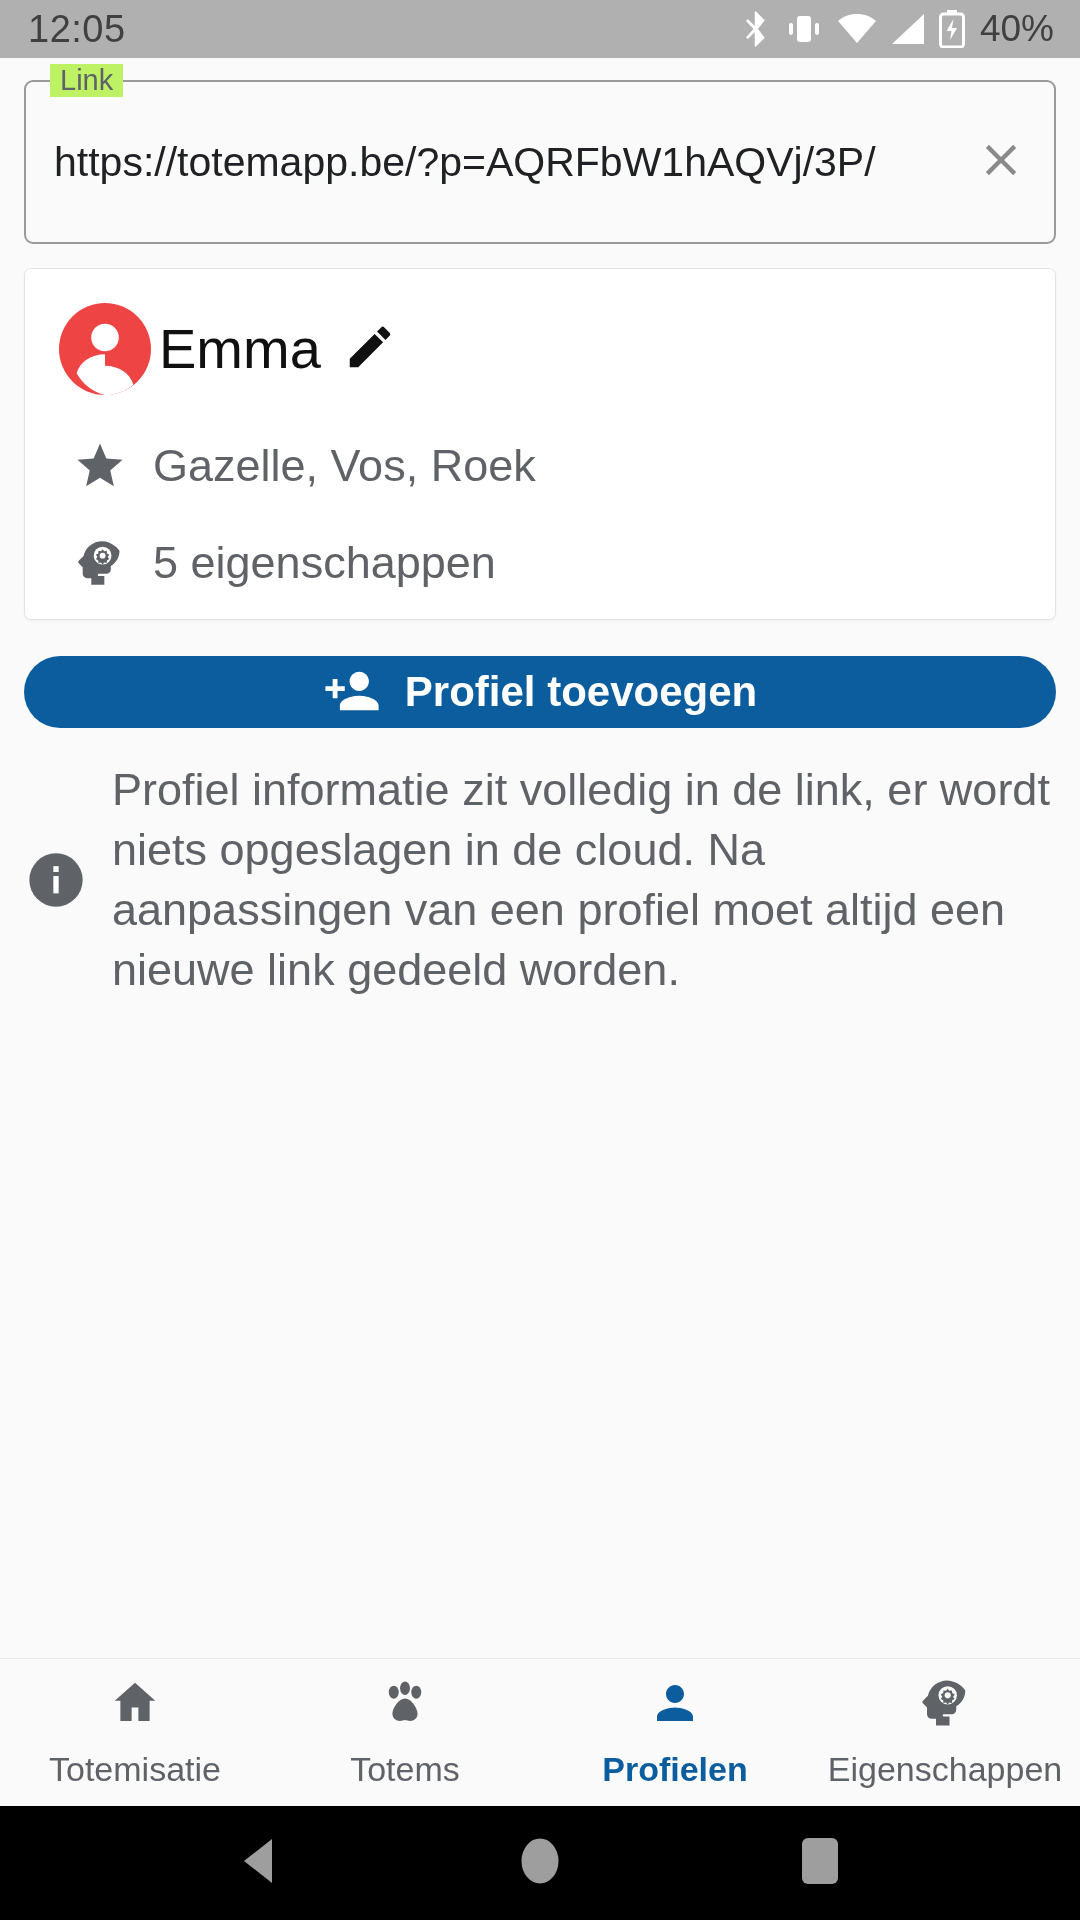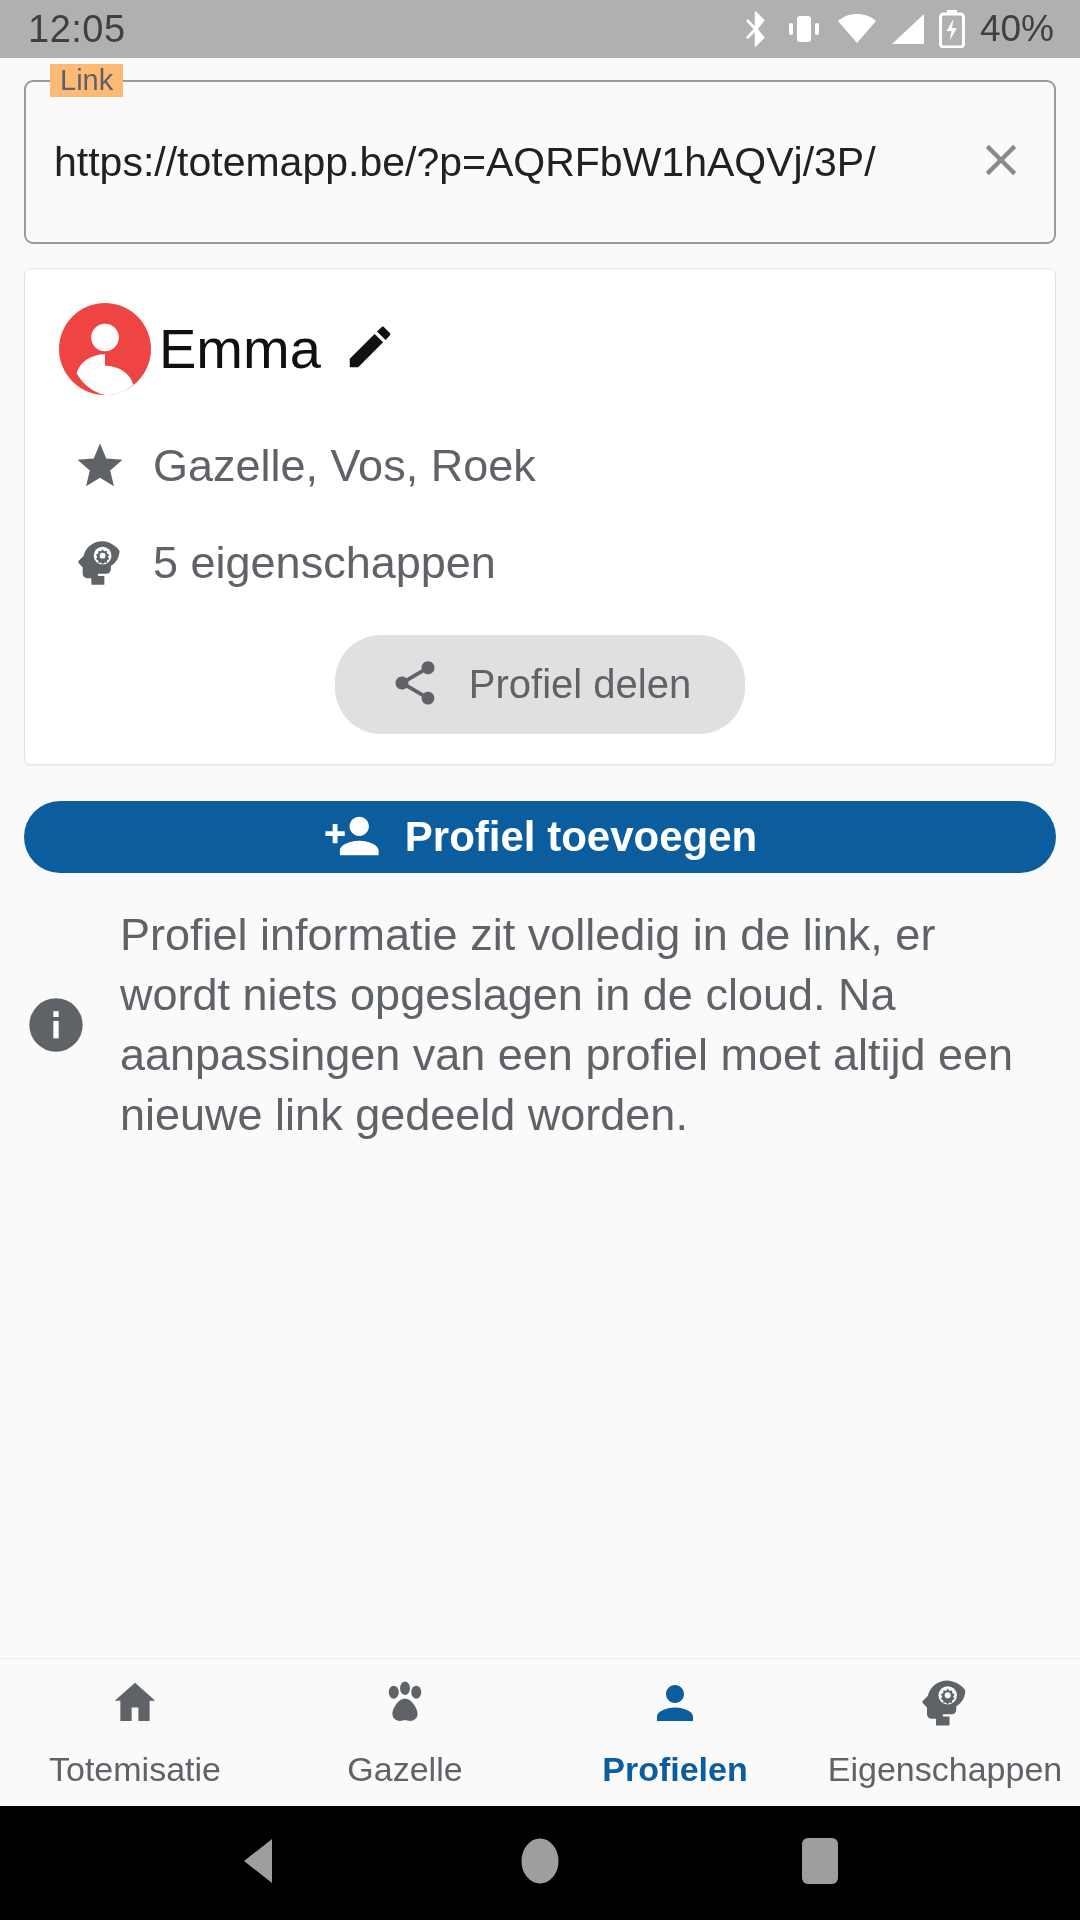--- a/index.html
+++ b/index.html
@@ -34,21 +34,21 @@
 
   
   .link-field-wrap { margin: 22px 24px 0 24px; position: relative; }
   .link-field {
     border: 2px solid #9a9a9a; border-radius: 9px;
     height: 164px; display: flex; align-items: center;
     padding: 0 22px 0 28px; background: #fafafa;
   }
   .link-legend {
     position: absolute; top: -16px; left: 26px;
-    background: #fdba74; padding: 0 10px;
+    background: #bef264; padding: 0 10px;
     font-size: 29px; color: #5f6368;
   }
   .link-value {
     flex: 1 1 auto; font-size: 41px; color: #202124;
     white-space: nowrap; overflow: hidden;
   }
   .clear-btn {
     flex: 0 0 auto; width: 62px; height: 62px;
     display: flex; align-items: center; justify-content: center;
     margin-left: 10px;
@@ -84,21 +84,21 @@
   .add-btn {
     margin: 36px 24px 0 24px;
     background: #0b5d9e; border: none; border-radius: 46px;
     height: 72px;
     display: flex; align-items: center; justify-content: center; gap: 24px;
     cursor: pointer;
   }
   .add-btn .label { font-size: 42px; color: #ffffff; font-weight: bold; }
 
   
-  .note { display: flex; align-items: center; gap: 8px; margin: 32px 28px 0 24px; }
+  .note { display: flex; align-items: center; gap: 0; margin: 32px 28px 0 24px; }
   .note-icon { flex: 0 0 64px; display: flex; align-items: center; justify-content: center; }
   .note-text {
     font-size: 45px; line-height: 1.33; color: #5f6368;
     padding-left: 24px;
   }
 
   .spacer { flex: 1 1 auto; }
 
   
   .bottom-nav {
@@ -213,30 +213,20 @@
           <svg width="52" height="52" viewBox="0 0 24 24">
             <path d="M13 2C8.8 2 5.3 4.9 4.4 8.8L2.2 11c-.3.3-.3.8 0 1.1L4 14v3c0 1.1.9 2 2 2h2v3h6v-4h-2.5c-.3 0-.5-.2-.5-.5s.2-.5.5-.5H15c1.1 0 2-.9 2-2v-1.6c2.4-1.4 4-4 4-6.9C21 5.9 17.4 2 13 2z" fill="#5f6368"></path>
             <circle cx="13.2" cy="8.6" r="4.1" fill="#fff"></circle>
             <path d="M13.2 5.6l.7 1 1.2-.2.1 1.2 1.1.6-.7 1 .7 1-1.1.6-.1 1.2-1.2-.2-.7 1-.7-1-1.2.2-.1-1.2-1.1-.6.7-1-.7-1 1.1-.6.1-1.2 1.2.2z" fill="#5f6368"></path>
             <circle cx="13.2" cy="8.6" r="1.35" fill="#fff"></circle>
           </svg>
         </span>
         <span class="row-text">5 eigenschappen</span>
       </div>
 
-      <div class="share-wrap">
-        <button class="share-btn">
-          <span>
-            <svg width="52" height="52" viewBox="0 0 24 24">
-                <path d="M18 16.08c-.76 0-1.44.3-1.96.77L8.91 12.7c.05-.23.09-.46.09-.7s-.04-.47-.09-.7l7.05-4.11c.54.5 1.25.81 2.04.81 1.66 0 3-1.34 3-3s-1.34-3-3-3-3 1.34-3 3c0 .24.04.47.09.7L8.04 9.81C7.5 9.31 6.79 9 6 9c-1.66 0-3 1.34-3 3s1.34 3 3 3c.79 0 1.5-.31 2.04-.81l7.12 4.16c-.05.21-.08.43-.08.65 0 1.61 1.31 2.92 2.92 2.92s2.92-1.31 2.92-2.92-1.31-2.92-2.92-2.92z" fill="#5f6368"></path>
-              </svg>
-          </span>
-          <span class="label">Profiel delen</span>
-        </button>
-      </div>
     </div>
 
     <button class="add-btn">
       <span>
         <svg width="58" height="58" viewBox="0 0 24 24">
             <path d="M15 12c2.21 0 4-1.79 4-4s-1.79-4-4-4-4 1.79-4 4 1.79 4 4 4zm0 2c-2.67 0-8 1.34-8 4v2h16v-2c0-2.66-5.33-4-8-4zM6 10V7H4v3H1v2h3v3h2v-3h3v-2H6z" fill="#fff"></path>
           </svg>
       </span>
       <span class="label">Profiel toevoegen</span>
     </button>
@@ -268,21 +258,21 @@
 
     <div class="nav-item">
       <span>
         <svg width="54" height="54" viewBox="0 0 24 24">
           <ellipse cx="7" cy="7.2" rx="2.2" ry="2.9" fill="#5f6368"></ellipse>
           <ellipse cx="12" cy="5.4" rx="2.2" ry="3" fill="#5f6368"></ellipse>
           <ellipse cx="17" cy="7.2" rx="2.2" ry="2.9" fill="#5f6368"></ellipse>
           <path d="M12 10c2.7 0 5.6 4.2 5.6 6.8 0 2-1.6 3.2-3.3 3.2-1 0-1.6-.4-2.3-.4s-1.3.4-2.3.4c-1.7 0-3.3-1.2-3.3-3.2C6.4 14.2 9.3 10 12 10z" fill="#5f6368"></path>
         </svg>
       </span>
-      <span class="nav-label">Gazelle</span>
+      <span class="nav-label">Totems</span>
     </div>
 
     <div class="nav-item active">
       <span>
         <svg width="54" height="54" viewBox="0 0 24 24">
             <path d="M12 12c2.21 0 4-1.79 4-4s-1.79-4-4-4-4 1.79-4 4 1.79 4 4 4zm0 2c-2.67 0-8 1.34-8 4v2h16v-2c0-2.66-5.33-4-8-4z" fill="#0b5d9e"></path>
           </svg>
       </span>
       <span class="nav-label">Profielen</span>
     </div>

